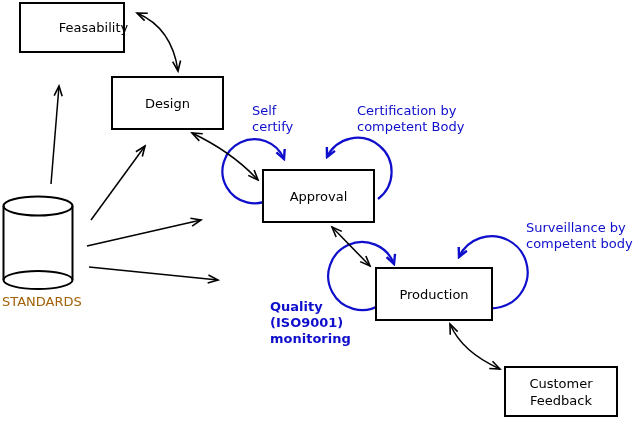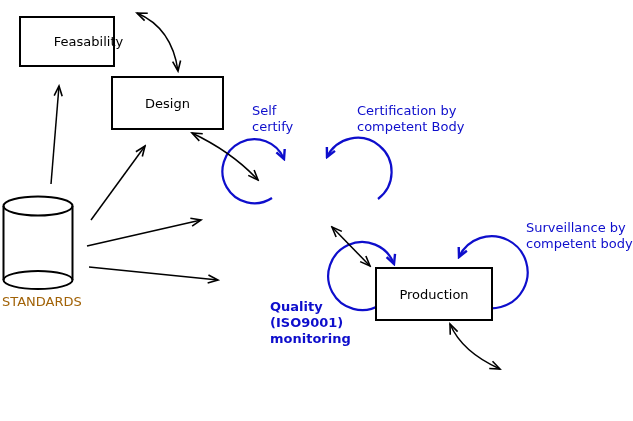--- a/index.html
+++ b/index.html
@@ -7,21 +7,21 @@
     position:relative;width:633px;height:421px;background:#ffffff;overflow:hidden;
     font-family:"DejaVu Sans","Liberation Sans",sans-serif;
   }
   #wires{position:absolute;left:0;top:0;width:633px;height:421px;z-index:1;}
   .node{
     position:absolute;z-index:2;box-sizing:border-box;
     border:2px solid #000;background:#fff;color:#000;
     display:flex;flex-direction:column;align-items:center;justify-content:center;
     font-size:13px;line-height:17px;text-align:center;
   }
-  #node-feasability{left:19px;top:16px;width:96px;height:51px;padding-left:43px;}
+  #node-feasability{left:19px;top:2px;width:106px;height:51px;padding-left:43px;}
   #node-design{left:111px;top:76px;width:113px;height:54px;}
   #node-approval{left:262px;top:169px;width:113px;height:54px;}
   #node-production{left:375px;top:267px;width:118px;height:54px;}
   #node-customer{left:504px;top:366px;width:114px;height:51px;}
   .note{
     position:absolute;z-index:3;color:#0e0ecc;
     font-size:13px;line-height:16px;white-space:pre;
   }
   #note-self{left:252px;top:103px;}
   #note-cert{left:357px;top:103px;}
@@ -76,25 +76,32 @@
   </svg>
 
   <div class="node" id="node-feasability">
     <span>Feasability</span>
   </div>
 
   <div class="node" id="node-design">
     <span>Design</span>
   </div>
 
+  <div class="node" id="node-approval">
+    <span>Approval</span>
+  </div>
 
   <div class="node" id="node-production">
     <span>Production</span>
   </div>
 
+  <div class="node" id="node-customer">
+    <span>Customer</span>
+    <span>Feedback</span>
+  </div>
 
   <div id="label-standards">STANDARDS</div>
 
   <div class="note" id="note-cert"><span>Certification by</span><br><span>competent Body</span></div>
 
   <div class="note" id="note-self"><span>Self</span><br><span>certify</span></div>
 
   <div class="note" id="note-surv"><span>Surveillance by</span><br><span>competent body</span></div>
 
   <div class="note" id="note-qual"><span>Quality</span><br><span>(ISO9001)</span><br><span>monitoring</span></div>

